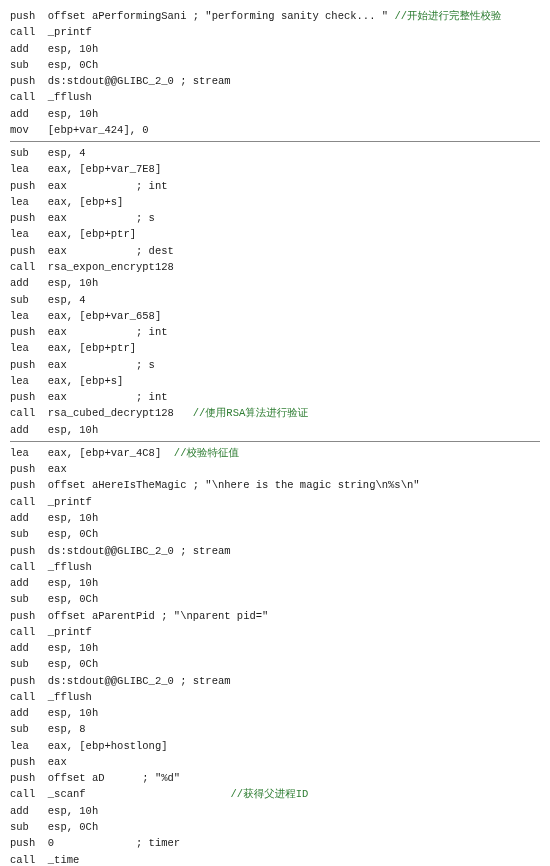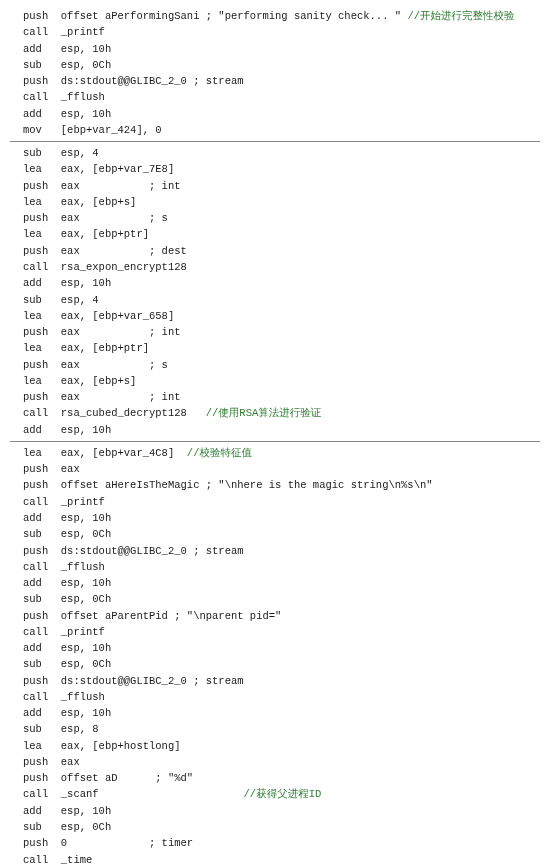--- a/index.html
+++ b/index.html
@@ -17,21 +17,20 @@
       padding: 8px 10px;
     }
     .code-block {
       white-space: pre;
       line-height: 1.55;
       font-size: 10.5px;
     }
     .code-line {
       display: block;
       white-space: pre;
-      margin-left: 13px;
     }
   </style>
 </head>
 <body>
 
 <div>
   <div id="code-output" class="code-block"><span class="code-line">push  offset aPerformingSani ; "performing sanity check... " <span style="color: rgb(46, 125, 50);">//开始进行完整性校验</span></span><span class="code-line">call  _printf</span><span class="code-line">add   esp, 10h</span><span class="code-line">sub   esp, 0Ch</span><span class="code-line">push  ds:stdout@@GLIBC_2_0 ; stream</span><span class="code-line">call  _fflush</span><span class="code-line">add   esp, 10h</span><span class="code-line">mov   [ebp+var_424], 0</span><div style="border-top: 1px solid rgb(136, 136, 136); margin: 3px 0px; width: 100%;"></div><span class="code-line">sub   esp, 4</span><span class="code-line">lea   eax, [ebp+var_7E8]</span><span class="code-line">push  eax           ; int</span><span class="code-line">lea   eax, [ebp+s]</span><span class="code-line">push  eax           ; s</span><span class="code-line">lea   eax, [ebp+ptr]</span><span class="code-line">push  eax           ; dest</span><span class="code-line">call  rsa_expon_encrypt128</span><span class="code-line">add   esp, 10h</span><span class="code-line">sub   esp, 4</span><span class="code-line">lea   eax, [ebp+var_658]</span><span class="code-line">push  eax           ; int</span><span class="code-line">lea   eax, [ebp+ptr]</span><span class="code-line">push  eax           ; s</span><span class="code-line">lea   eax, [ebp+s]</span><span class="code-line">push  eax           ; int</span><span class="code-line">call  rsa_cubed_decrypt128   <span style="color: rgb(46, 125, 50);">//使用RSA算法进行验证</span></span><span class="code-line">add   esp, 10h</span><div style="border-top: 1px solid rgb(136, 136, 136); margin: 3px 0px; width: 100%;"></div><span class="code-line">lea   eax, [ebp+var_4C8]  <span style="color: rgb(46, 125, 50);">//校验特征值</span></span><span class="code-line">push  eax</span><span class="code-line">push  offset aHereIsTheMagic ; "\nhere is the magic string\n%s\n"</span><span class="code-line">call  _printf</span><span class="code-line">add   esp, 10h</span><span class="code-line">sub   esp, 0Ch</span><span class="code-line">push  ds:stdout@@GLIBC_2_0 ; stream</span><span class="code-line">call  _fflush</span><span class="code-line">add   esp, 10h</span><span class="code-line">sub   esp, 0Ch</span><span class="code-line">push  offset aParentPid ; "\nparent pid="</span><span class="code-line">call  _printf</span><span class="code-line">add   esp, 10h</span><span class="code-line">sub   esp, 0Ch</span><span class="code-line">push  ds:stdout@@GLIBC_2_0 ; stream</span><span class="code-line">call  _fflush</span><span class="code-line">add   esp, 10h</span><span class="code-line">sub   esp, 8</span><span class="code-line">lea   eax, [ebp+hostlong]</span><span class="code-line">push  eax</span><span class="code-line">push  offset aD      ; "%d"</span><span class="code-line">call  _scanf                       <span style="color: rgb(46, 125, 50);">//获得父进程ID</span></span><span class="code-line">add   esp, 10h</span><span class="code-line">sub   esp, 0Ch</span><span class="code-line">push  0             ; timer</span><span class="code-line">call  _time</span></div>
 </div>
 
 </body></html>

